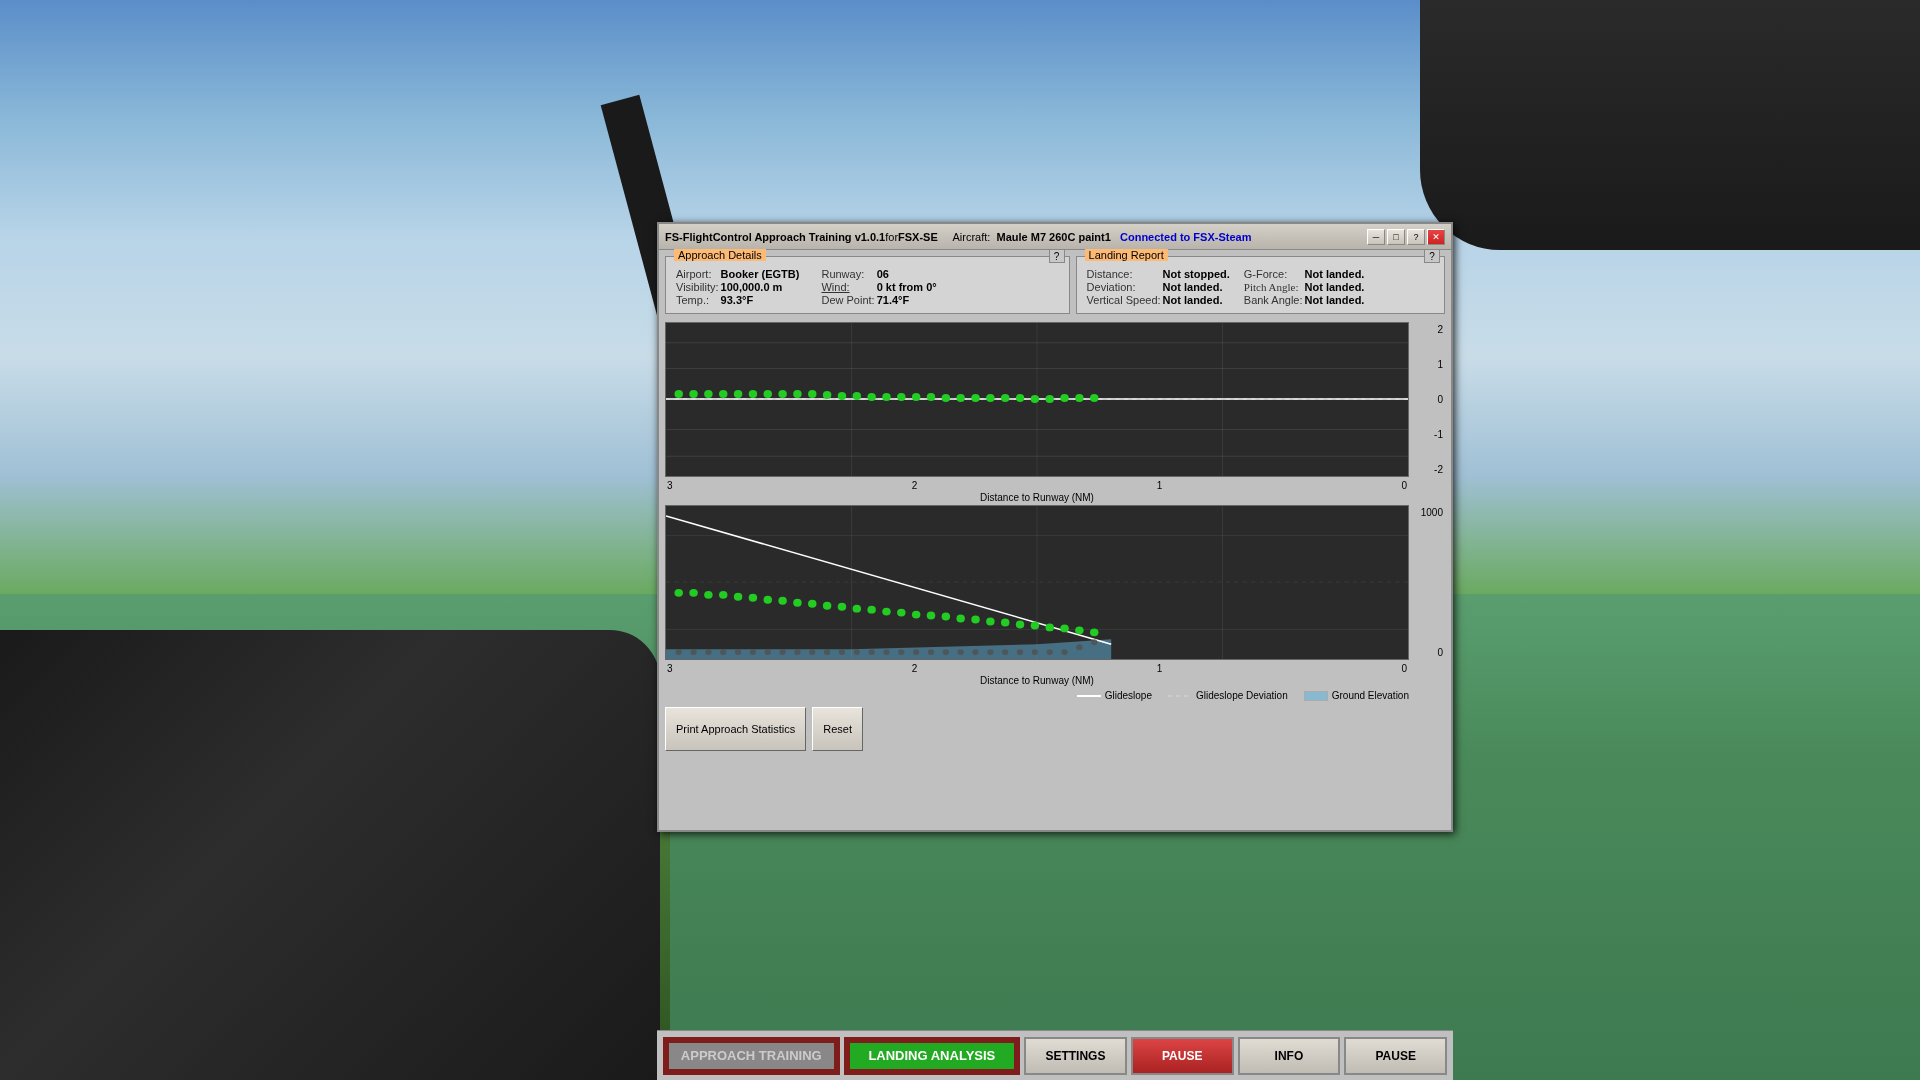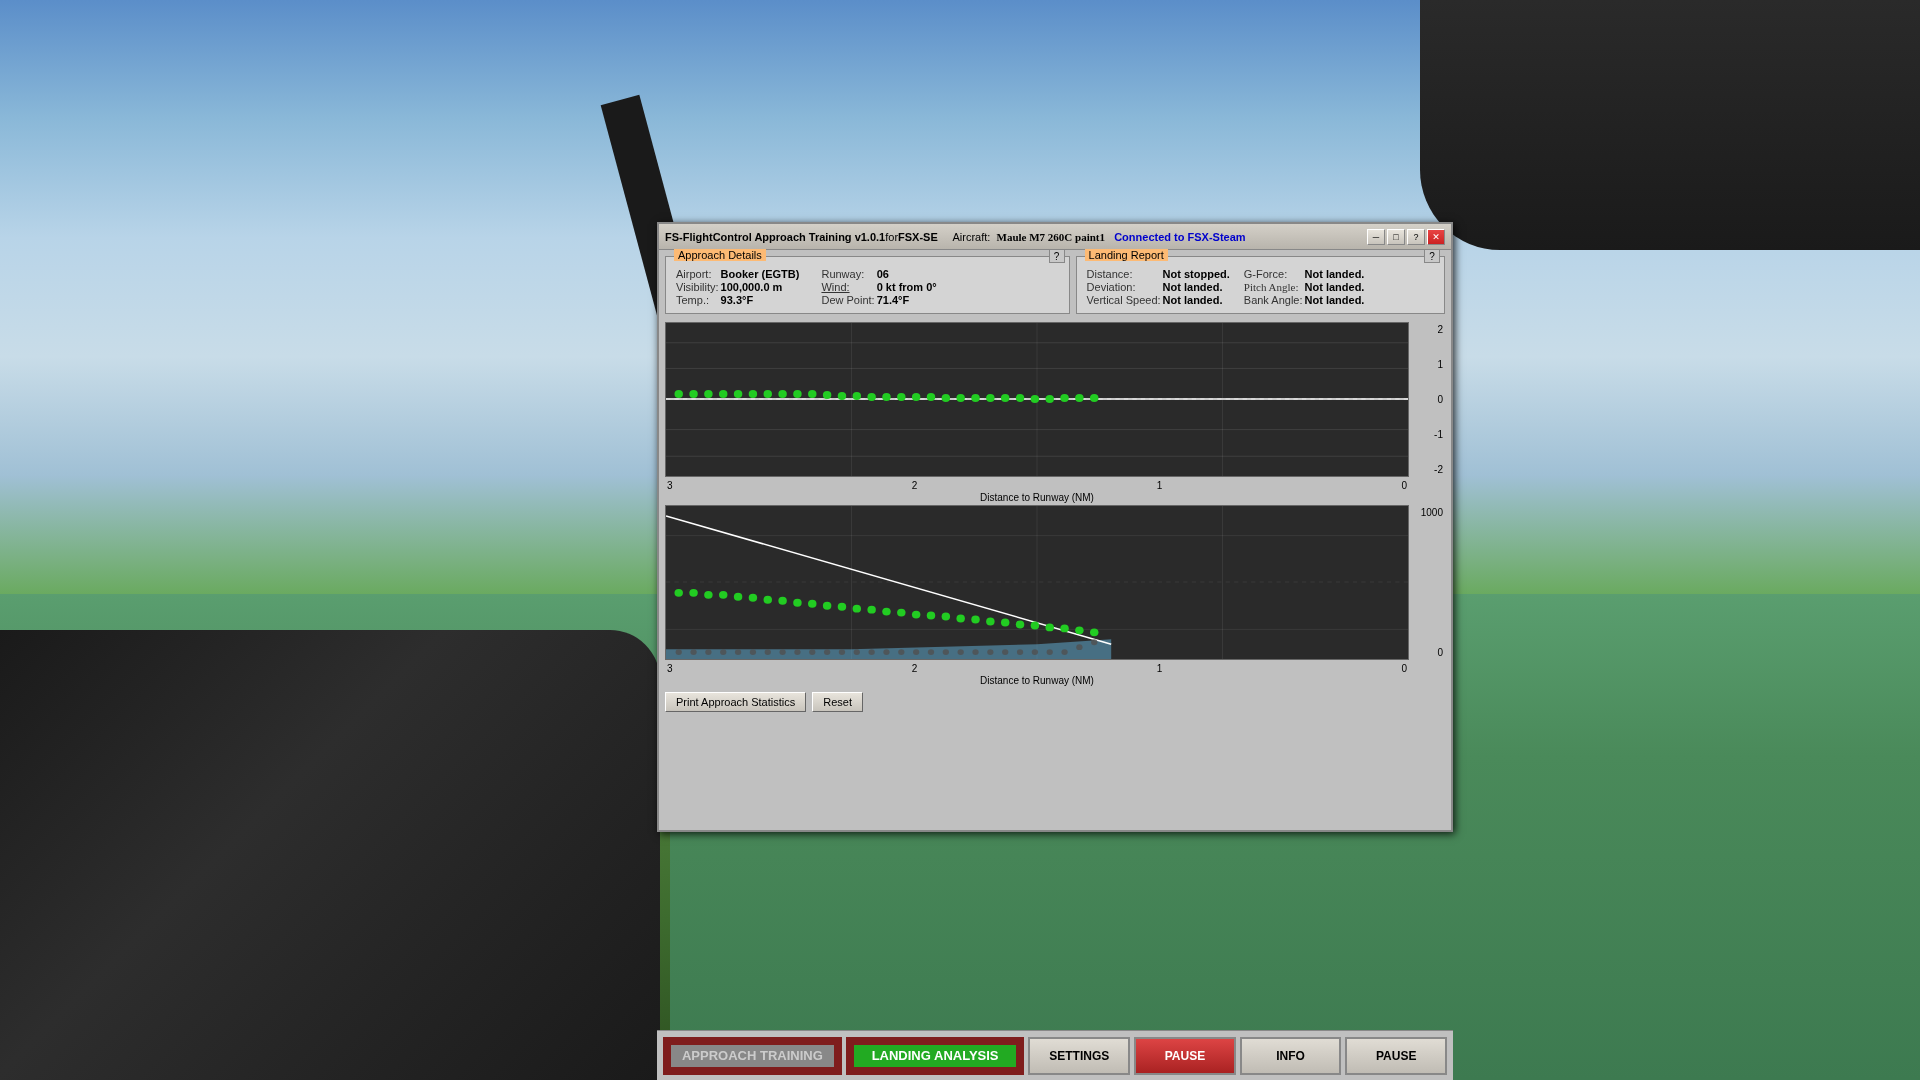--- a/index.html
+++ b/index.html
@@ -166,21 +166,21 @@
       gap: 4px;
     }
 
     .legend-dashed {
       width: 24px;
       height: 2px;
       background: repeating-linear-gradient(90deg, #ccc 0px, #ccc 4px, transparent 4px, transparent 8px);
     }
 
     .small-btn {
-      padding: 3px 10px;
+      padding: 15px 10px;
       background: linear-gradient(180deg, #e8e4dc 0%, #c8c4bc 100%);
       border: 1px solid #888;
       border-top-color: #fff;
       border-left-color: #fff;
       border-bottom-color: #666;
       border-right-color: #666;
       font-size: 11px;
       cursor: pointer;
       color: #000;
     }
@@ -203,21 +203,21 @@
 
     .nav-tab {
       flex: 1;
       height: 38px;
       display: flex;
       align-items: center;
       justify-content: center;
       font-size: 13px;
       font-weight: bold;
       cursor: pointer;
-      border: 8px solid #7f1d1d;
+      border: 6px solid #7f1d1d;
     }
 
     .nav-tab.inactive {
       background: #888;
       color: #ccc;
     }
 
     .nav-tab.active {
       background: #22aa22;
       color: #fff;
@@ -319,21 +319,21 @@
   <div class="cockpit-overlay"></div>
 </div>
 
 <div id="main-panel">
 
   <div id="title-bar">
     <div id="title-text">
       <span style="font-weight:bold;">FS-FlightControl Approach Training v1.0.1</span><span>for</span><span style="font-weight:bold;">FSX-SE</span>
       &nbsp;&nbsp;&nbsp;
       <span>Aircraft:</span>
-      &nbsp;<span style="font-weight:bold;color:#000;font-family:Liberation Serif, serif;">Maule M7 260C paint1</span>
+      &nbsp;<span style="font-weight:bold;color:#000;">Maule M7 260C paint1</span>
       &nbsp;&nbsp;<span style="color:#0000cc;font-weight:bold;">Connected to FSX-Steam</span>
     </div>
     <div class="title-buttons">
       <div class="title-btn">─</div>
       <div class="title-btn">□</div>
       <div class="title-btn">?</div>
       <div class="title-btn" style="background:linear-gradient(180deg,#e84444 0%,#cc2222 100%);color:#fff;">✕</div>
     </div>
   </div>
 
@@ -540,20 +540,34 @@
         <span>0</span>
       </div>
     </div>
     <div class="chart-bottom-labels">
       <span>3</span>
       <span>2</span>
       <span>1</span>
       <span>0</span>
     </div>
     <div class="chart-center-label">Distance to Runway (NM)</div>
+    <div class="chart-legend-row">
+      <div class="legend-item">
+        <div style="width:24px;height:2px;background:#fff;"></div>
+        <span>Glideslope</span>
+      </div>
+      <div class="legend-item">
+        <div class="legend-dashed"></div>
+        <span>Glideslope Deviation</span>
+      </div>
+      <div class="legend-item">
+        <div style="width:24px;height:10px;background:rgba(100,180,220,0.6);border:1px solid #aaa;"></div>
+        <span>Ground Elevation</span>
+      </div>
+    </div>
 
   </div>
 
   <div id="bottom-action-row" style="display:flex;gap:6px;padding:4px 6px;">
     <button class="small-btn">Print Approach Statistics</button>
     <button class="small-btn">Reset</button>
   </div>
 
 </div>
 

